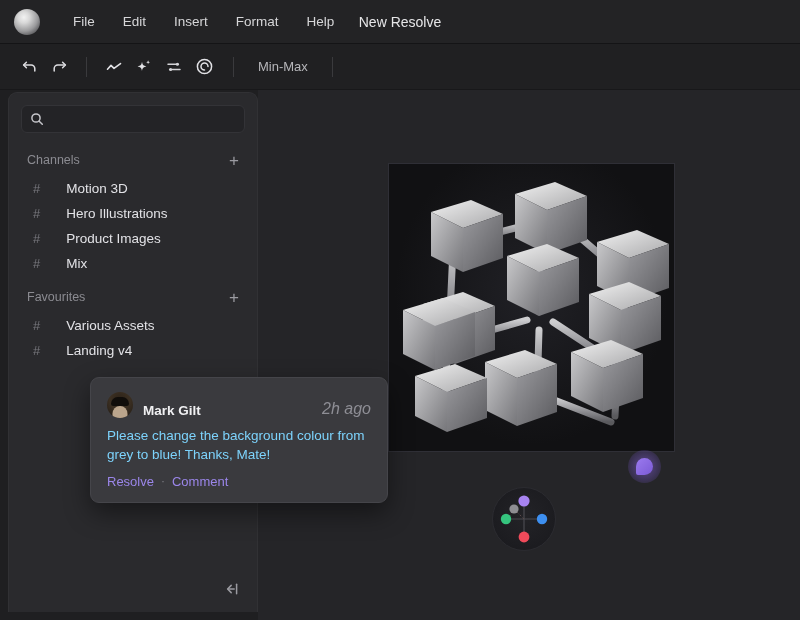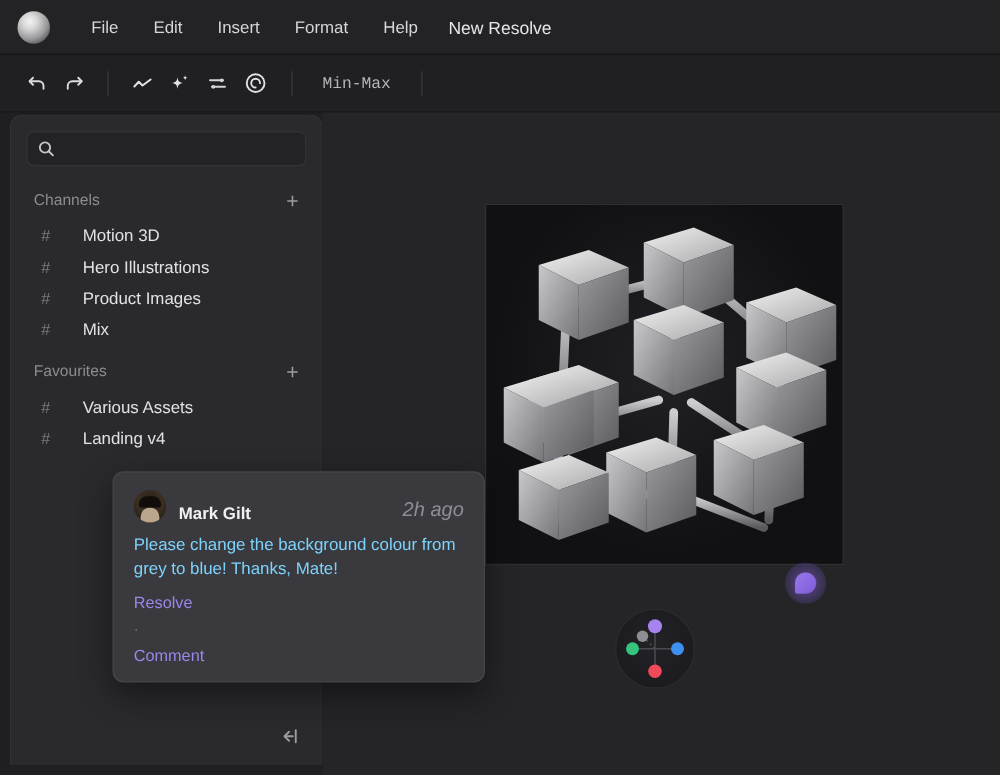--- a/index.html
+++ b/index.html
@@ -38,21 +38,21 @@
     display: flex; align-items: center; justify-content: center;
     font-size: 14px; color: #e6e6e8; pointer-events: none;
   }
 
   
   .toolbar {
     position: absolute; left: 0; top: 44px;
     width: 800px; height: 46px;
     background: #202022;
     border-bottom: 1px solid #18181a;
-    display: flex; align-items: center; font-family: Liberation Mono, monospace;
+    display: flex; align-items: center;
   }
   .tb-btn {
     width: 30px; height: 28px; display: flex; align-items: center; justify-content: center;
     border-radius: 5px; cursor: default; flex: none;
   }
   .tb-btn svg { display: block; }
   .tb-sep { width: 1px; height: 20px; background: #3a3a3d; flex: none; }
   .tb-label {
     font-size: 13px; color: #b6b6ba; padding: 4px 10px; border-radius: 5px;
     cursor: default; white-space: nowrap;
@@ -172,21 +172,21 @@
   }
   .cc-avatar .hair {
     position: absolute; left: 50%; top: 18%; transform: translate(-50%,0);
     width: 18px; height: 9px; border-radius: 9px 9px 3px 3px; background: #100d0a;
   }
   .cc-name { font-size: 13.5px; color: #f0f0f2; font-weight: bold; flex: 1; }
   .cc-time { font-size: 16px; color: #8e8e95; font-style: italic; }
   .cc-body {
     margin-top: 8px; font-size: 13.5px; line-height: 19px; color: #7dd3fc;
   }
-  .cc-actions { margin-top: 10px; display: flex; align-items: flex-start; gap: 7px; flex-direction: column; }
+  .cc-actions { margin-top: 10px; display: flex; align-items: flex-start; gap: 7px; }
   .cc-link { font-size: 13px; color: #9b86ea; cursor: default; }
   .cc-dot { color: #7c7c84; font-size: 12px; }
 </style>
 </head>
 <body>
 
 <div id="app">
 
   <div class="menubar">
     <div class="logo-orb"></div>

